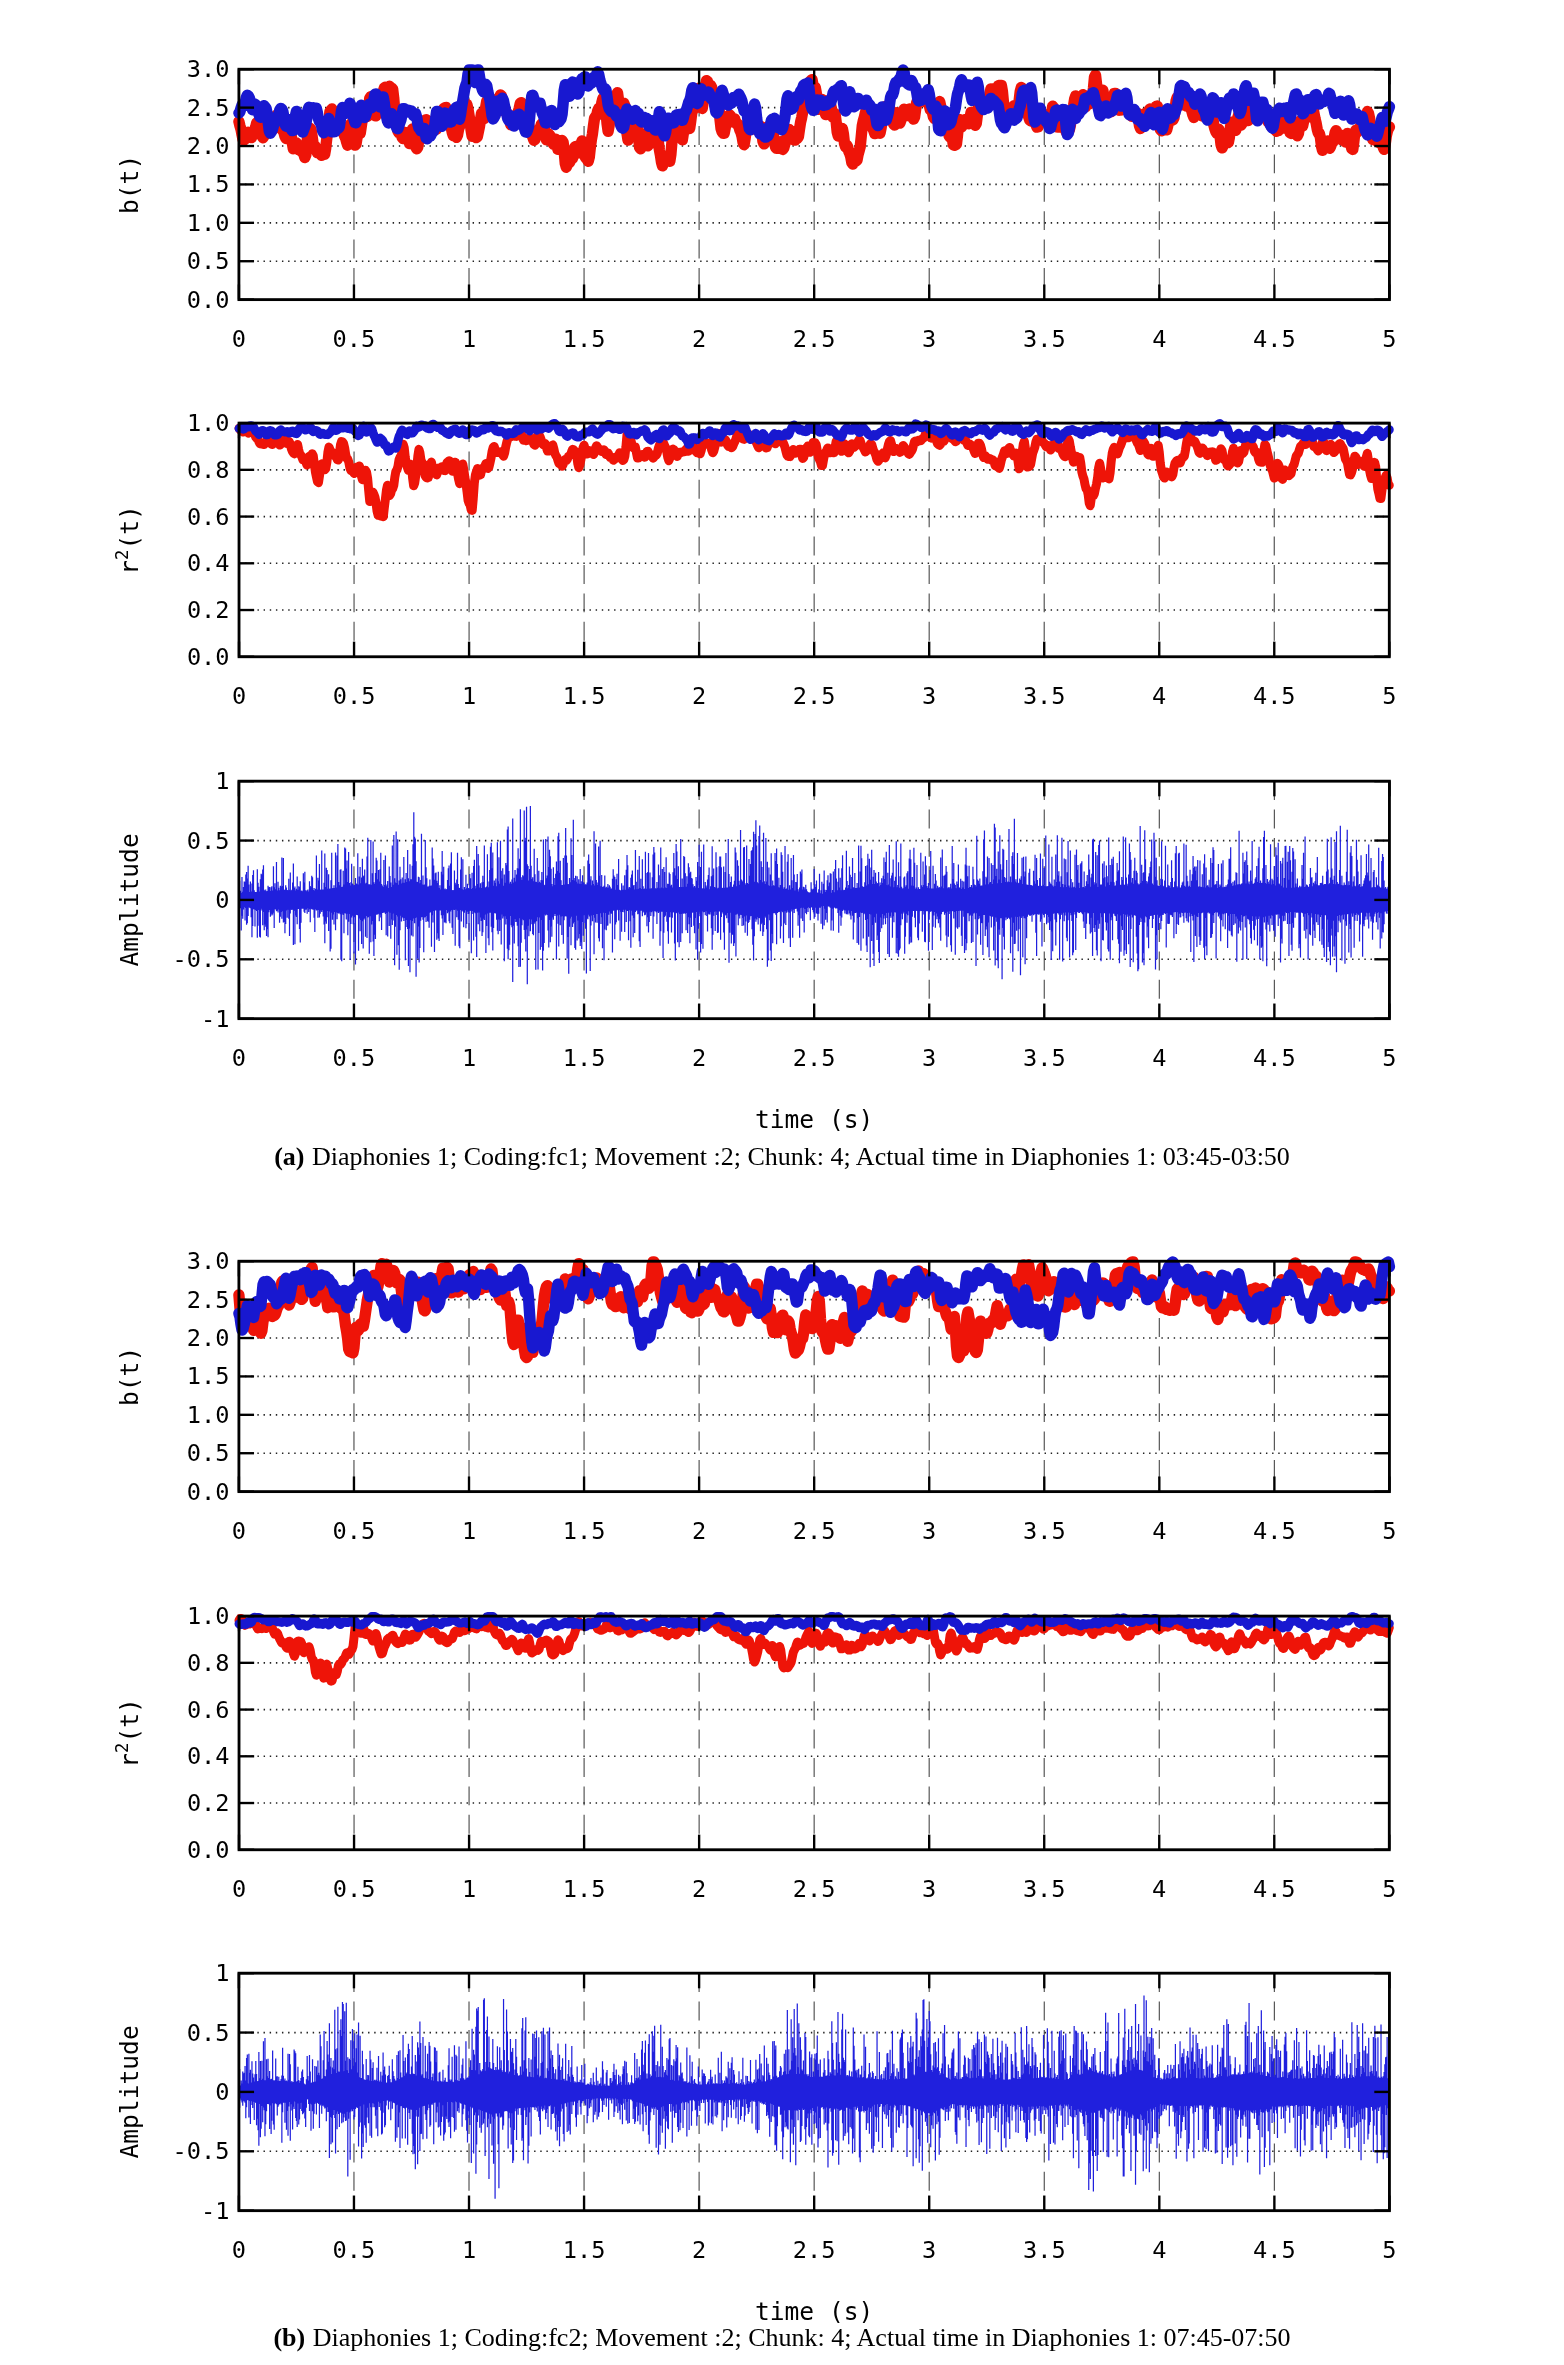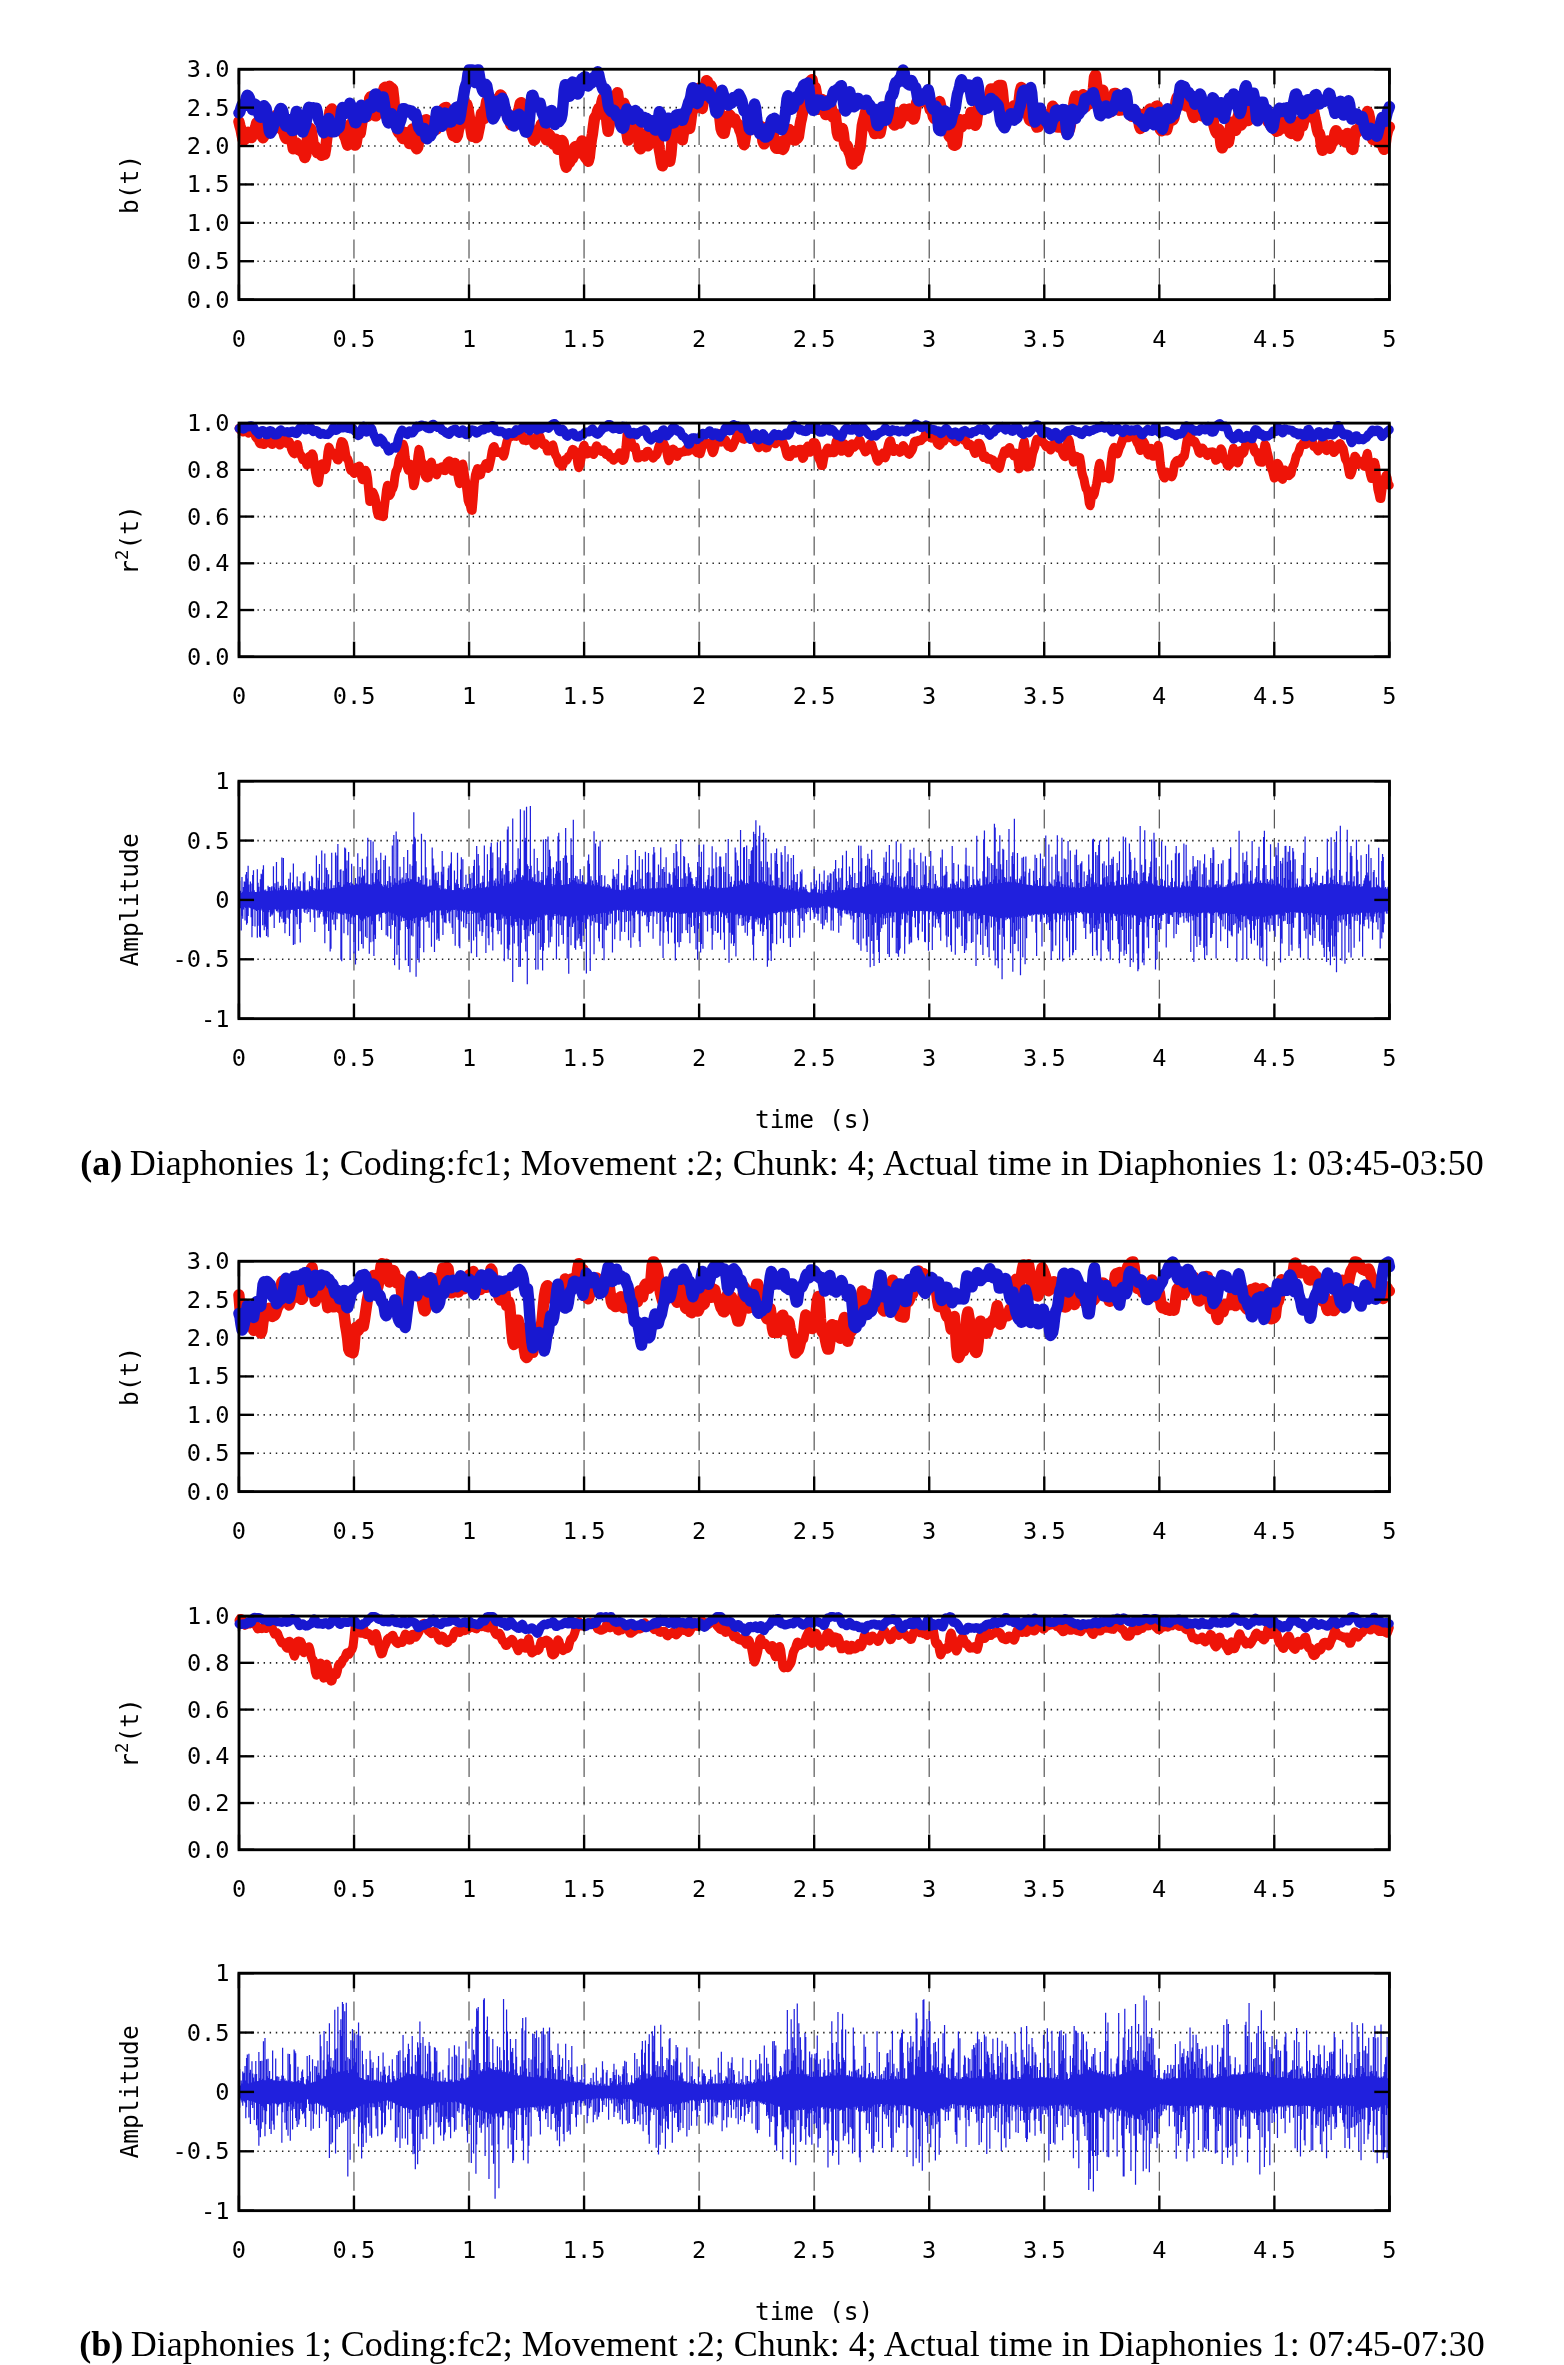--- a/index.html
+++ b/index.html
@@ -2,21 +2,21 @@
 <html style="font-size:7.6px"><head>
 <meta charset="utf-8">
 <style>
   html,body{margin:0;padding:0;background:#ffffff;}
   body{width:1564px;height:2382px;position:relative;overflow:hidden;
        font-family:"DejaVu Sans Mono","Liberation Mono",monospace;}
   figure.chart{margin:0;padding:0;position:absolute;left:0;}
   figure.chart svg{position:absolute;left:0;top:0;}
   .caption{position:absolute;left:0;width:100%;text-align:center;
            font-family:"Liberation Serif","DejaVu Serif",serif;
-           font-size:36px;color:#000;white-space:nowrap;}
+           font-size:26px;color:#000;white-space:nowrap;}
   .cap-prefix{font-weight:bold;margin-right:7.6px;}
 </style>
 </head>
 <body>
 
 <main>
   <figure class="chart" style="top: 36px; width: 1564px; height: 382px;">
       <svg width="1564" height="382" viewBox="0 0 3306 807">
         <line x1="748.2" y1="70" x2="748.2" y2="557" stroke="#555555" stroke-width="2.5" stroke-dasharray="40 20"></line>
         <line x1="991.4000000000001" y1="70" x2="991.4000000000001" y2="557" stroke="#555555" stroke-width="2.5" stroke-dasharray="40 20"></line>
@@ -448,16 +448,16 @@
         <text x="485" y="463.5" text-anchor="end" font-size="50" fill="#000000">-0.5</text>
         <line x1="505" y1="572" x2="537" y2="572" stroke="#000000" stroke-width="5"></line>
         <line x1="2937" y1="572" x2="2905" y2="572" stroke="#000000" stroke-width="5"></line>
         <text x="485" y="589" text-anchor="end" font-size="50" fill="#000000">-1</text>
         <text transform="translate(292 321) rotate(-90)" text-anchor="middle" font-size="52" fill="#000000"><tspan>Amplitude</tspan></text>
         <text x="1721" y="804" text-anchor="middle" font-size="52" fill="#000000">time (s)</text>
       </svg>
     </figure>
 
   <div class="caption" style="top:2323px">
-    <span class="cap-prefix">(b)</span><span>Diaphonies 1; Coding:fc2; Movement :2; Chunk: 4; Actual time in Diaphonies 1: 07:45-07:30</span>
+    <span class="cap-prefix">(b)</span><span>Diaphonies 1; Coding:fc2; Movement :2; Chunk: 4; Actual time in Diaphonies 1: 07:45-07:50</span>
   </div>
 </main>
 
 
 </body></html>

